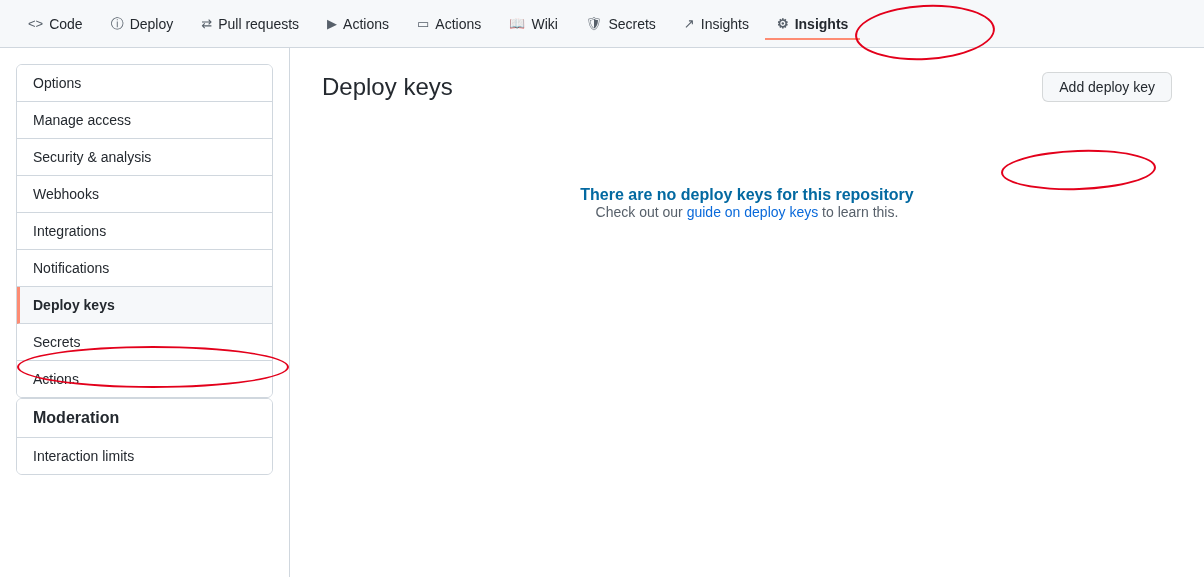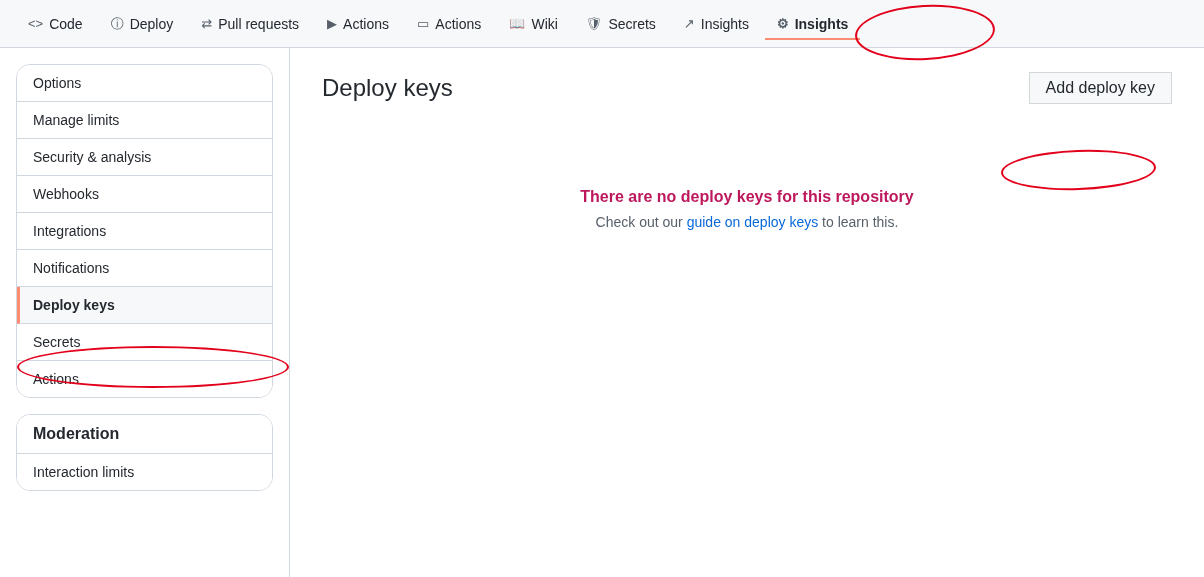--- a/index.html
+++ b/index.html
@@ -44,22 +44,21 @@
 
     
     .sidebar {
       width: 290px;
       padding: 16px;
       flex-shrink: 0;
       border-right: 1px solid #d0d7de;
     }
     .sidebar-section {
       border: 1px solid #d0d7de;
-      border-radius: 14px;
-      margin-bottom: 16px;
+      border-radius: 6px;
       overflow: hidden;
     }
     .sidebar-item {
       display: block;
       padding: 10px 16px;
       font-size: 14px;
       color: #24292f;
       cursor: pointer;
       border-bottom: 1px solid #d0d7de;
       text-decoration: none;
@@ -92,44 +91,43 @@
       justify-content: space-between;
       margin-bottom: 24px;
     }
     .page-title {
       font-size: 24px;
       font-weight: 400;
       color: #24292f;
     }
     .add-key-btn {
       padding: 6px 16px;
-      font-size: 16px;
+      font-size: 14px;
       font-weight: 500;
       color: #24292f;
       background: #f6f8fa;
       border: 1px solid rgba(27,31,36,0.15);
-      border-radius: 0;
+      border-radius: 6px;
       cursor: pointer;
       white-space: nowrap;
     }
 
     
     .empty-state {
       display: flex;
       flex-direction: column;
       align-items: center;
       justify-content: center;
       padding: 60px 20px;
       text-align: center;
     }
     .empty-title {
       font-size: 16px;
       font-weight: 600;
-      color: #be185d;
-      margin-bottom: 8px;
+      color: #0369a1;
     }
     .empty-desc {
       font-size: 14px;
       color: #57606a;
     }
     .empty-link {
       color: #0969da;
       text-decoration: none;
     }
 
@@ -219,21 +217,21 @@
   <div class="annotation-settings"></div>
 </div>
 
 <div class="layout">
   <aside class="sidebar">
     <div class="sidebar-section">
       <a class="sidebar-item">
         <span>Options</span>
       </a>
       <a class="sidebar-item">
-        <span>Manage limits</span>
+        <span>Manage access</span>
       </a>
       <a class="sidebar-item">
         <span>Security &amp; analysis</span>
       </a>
       <a class="sidebar-item">
         <span>Webhooks</span>
       </a>
       <a class="sidebar-item">
         <span>Integrations</span>
       </a>

